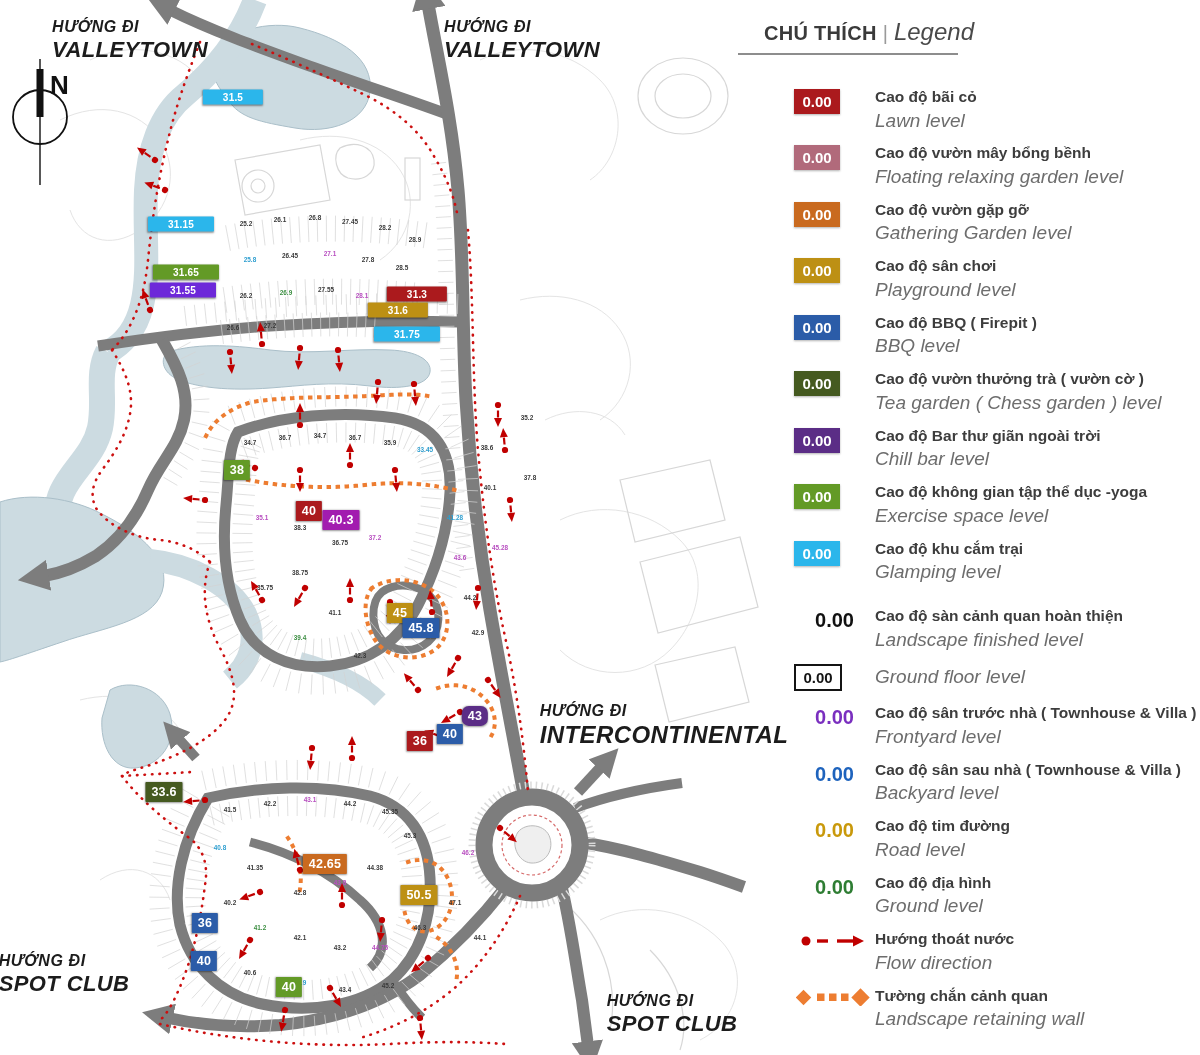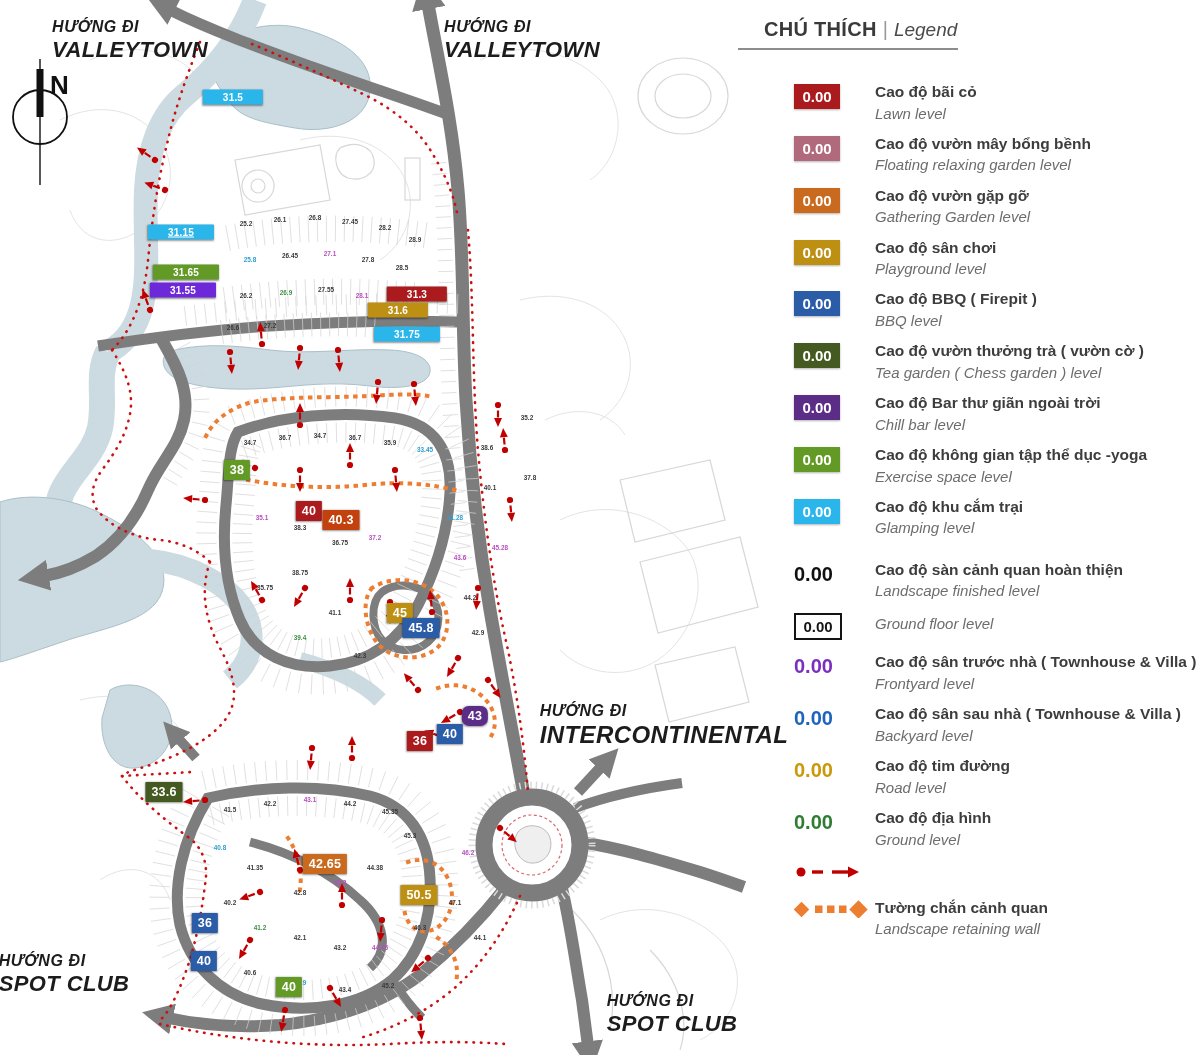--- a/index.html
+++ b/index.html
@@ -18,34 +18,34 @@
   .dir{position:absolute;transform:translateX(-50%);text-align:left;font-style:italic;color:#1c1c1c;white-space:nowrap;}
   .dir .l1{font-size:16px;font-weight:600;letter-spacing:.6px;}
   .dir .l2{font-size:22px;font-weight:800;letter-spacing:.4px;margin-top:1px;}
   .dir.small .l2{font-size:24px;}
 
   
   .legend{position:absolute;left:738px;top:18px;width:460px;}
   .legend-header{padding-left:26px;font-size:20px;white-space:nowrap;}
   .legend-header .tvi{font-weight:800;color:#3a3a3a;letter-spacing:.3px;}
   .legend-header .sep{color:#9a9a9a;font-weight:300;padding:0 6px;}
-  .legend-header .ten{font-style:italic;color:#4a4a4a;font-size:19px;}
+  .legend-header .ten{font-style:italic;color:#4a4a4a;font-size:24px;}
   .legend-rule{width:220px;border-bottom:2px solid #8d8d8d;margin-top:7px;}
   .legend-items{margin-top:33px;padding-left:56px;}
   .lrow{display:flex;align-items:flex-start;margin-bottom:13px;}
   .lrow.gap{margin-top:24px;}
-  .swcol{width:81px;flex:none;padding-top:1px;}
+  .swcol{width:81px;flex:none;padding-top:1px;text-align:center;}
   .swbox{width:46px;height:25px;display:flex;align-items:center;justify-content:center;
          color:#fff;font-weight:700;font-size:15px;box-shadow:0 1px 2px rgba(0,0,0,.3);}
   .swoutline{width:44px;height:23px;display:flex;align-items:center;justify-content:center;
          background:#fff;border:2px solid #141414;color:#141414;font-weight:700;font-size:15px;}
   .swplain{font-size:20px;font-weight:800;line-height:25px;}
   .labels{flex:1;padding-top:0;}
   .vi{font-size:15.5px;font-weight:700;color:#3d3d3d;line-height:1.2;}
-  .en{font-size:15px;font-style:italic;color:#6d6d6d;margin-top:3px;line-height:1.15;}
+  .en{font-size:19px;font-style:italic;color:#6d6d6d;margin-top:3px;line-height:1.15;}
 
   
   .compass{position:absolute;left:2px;top:52px;}
 </style>
 </head>
 <body>
 
 <div class="stage">
 
   <svg id="map-svg" width="760" height="1055" viewBox="0 0 760 1055">
@@ -895,29 +895,29 @@
     <g>
       <line x1="38" y1="7" x2="38" y2="133" stroke="#111" stroke-width="1.4"></line>
       <circle cx="38" cy="65" r="27" fill="none" stroke="#111" stroke-width="1.8"></circle>
       <rect x="34.5" y="17" width="7" height="48" fill="#111"></rect>
       <text id="compass-n" x="48" y="42" font-size="26" font-weight="800" fill="#111" font-family="Liberation Sans, sans-serif">N</text>
     </g>
   </svg>
 
   <div id="badges-layer">
       <div class="badge s1" style="left: 233px; top: 97px; background: rgb(43, 182, 235);">31.5</div>
-      <div class="badge s1" style="left: 181px; top: 232px; background: rgb(43, 182, 235); text-decoration: underline;">31.15</div>
+      <div class="badge s1" style="left: 181px; top: 224px; background: rgb(43, 182, 235);">31.15</div>
       <div class="badge s1" style="left: 186px; top: 272px; background: rgb(99, 154, 38);">31.65</div>
       <div class="badge s1" style="left: 183px; top: 290px; background: #6d28d9;">31.55</div>
       <div class="badge s1" style="left: 417px; top: 294px; background: rgb(171, 26, 29);">31.3</div>
       <div class="badge s1" style="left: 398px; top: 310px; background: rgb(189, 144, 20);">31.6</div>
       <div class="badge s1" style="left: 407px; top: 334px; background: rgb(43, 182, 235);">31.75</div>
       <div class="badge s2" style="left: 237px; top: 470px; background: rgb(99, 154, 38);">38</div>
       <div class="badge s2" style="left: 309px; top: 511px; background: rgb(171, 26, 29);">40</div>
-      <div class="badge s2" style="left: 341px; top: 520px; background: #c2410c;">40.3</div>
+      <div class="badge s2" style="left: 341px; top: 520px; background: #a21caf;">40.3</div>
       <div class="badge s2" style="left: 400px; top: 613px; background: rgb(189, 144, 20);">45</div>
       <div class="badge s2" style="left: 421px; top: 628px; background: rgb(43, 92, 168);">45.8</div>
       <div class="badge s2" style="left: 475px; top: 716px; background: rgb(91, 45, 134); border-radius: 7px;">43</div>
       <div class="badge s2" style="left: 450px; top: 734px; background: rgb(43, 92, 168);">40</div>
       <div class="badge s2" style="left: 420px; top: 741px; background: rgb(171, 26, 29);">36</div>
       <div class="badge s2" style="left: 164px; top: 792px; background: rgb(69, 90, 32);">33.6</div>
       <div class="badge s2" style="left: 325px; top: 864px; background: rgb(201, 106, 31);">42.65</div>
       <div class="badge s2" style="left: 419px; top: 895px; background: rgb(189, 144, 20);">50.5</div>
       <div class="badge s2" style="left: 205px; top: 923px; background: rgb(43, 92, 168);">36</div>
       <div class="badge s2" style="left: 204px; top: 961px; background: rgb(43, 92, 168);">40</div>
@@ -1086,20 +1086,24 @@
             <div class="en">Ground level</div>
           </div>
         </div>
         <div class="lrow">
           <div class="swcol"><svg width="72" height="20" viewBox="0 0 72 20">
               <circle cx="7" cy="10" r="4.5" fill="#C00000"></circle>
               <rect x="18" y="8.3" width="11" height="3.4" fill="#C00000"></rect>
               <line x1="38" y1="10" x2="54" y2="10" stroke="#C00000" stroke-width="3.4"></line>
               <polygon points="54,4.5 65,10 54,15.5" fill="#C00000"></polygon>
             </svg></div>
+          <div class="labels">
+            <div class="vi">Hướng thoát nước</div>
+            <div class="en">Flow direction</div>
+          </div>
         </div>
         <div class="lrow">
           <div class="swcol"><svg width="78" height="18" viewBox="0 0 78 18">
               <rect x="2" y="4" width="11" height="11" transform="rotate(45 7.5 9.5)" fill="#ED7D31"></rect>
               <rect x="21" y="5.5" width="7.5" height="7.5" fill="#ED7D31"></rect>
               <rect x="33" y="5.5" width="7.5" height="7.5" fill="#ED7D31"></rect>
               <rect x="45" y="5.5" width="7.5" height="7.5" fill="#ED7D31"></rect>
               <rect x="58" y="3" width="13" height="13" transform="rotate(45 64.5 9.5)" fill="#ED7D31"></rect>
             </svg></div>
           <div class="labels">

